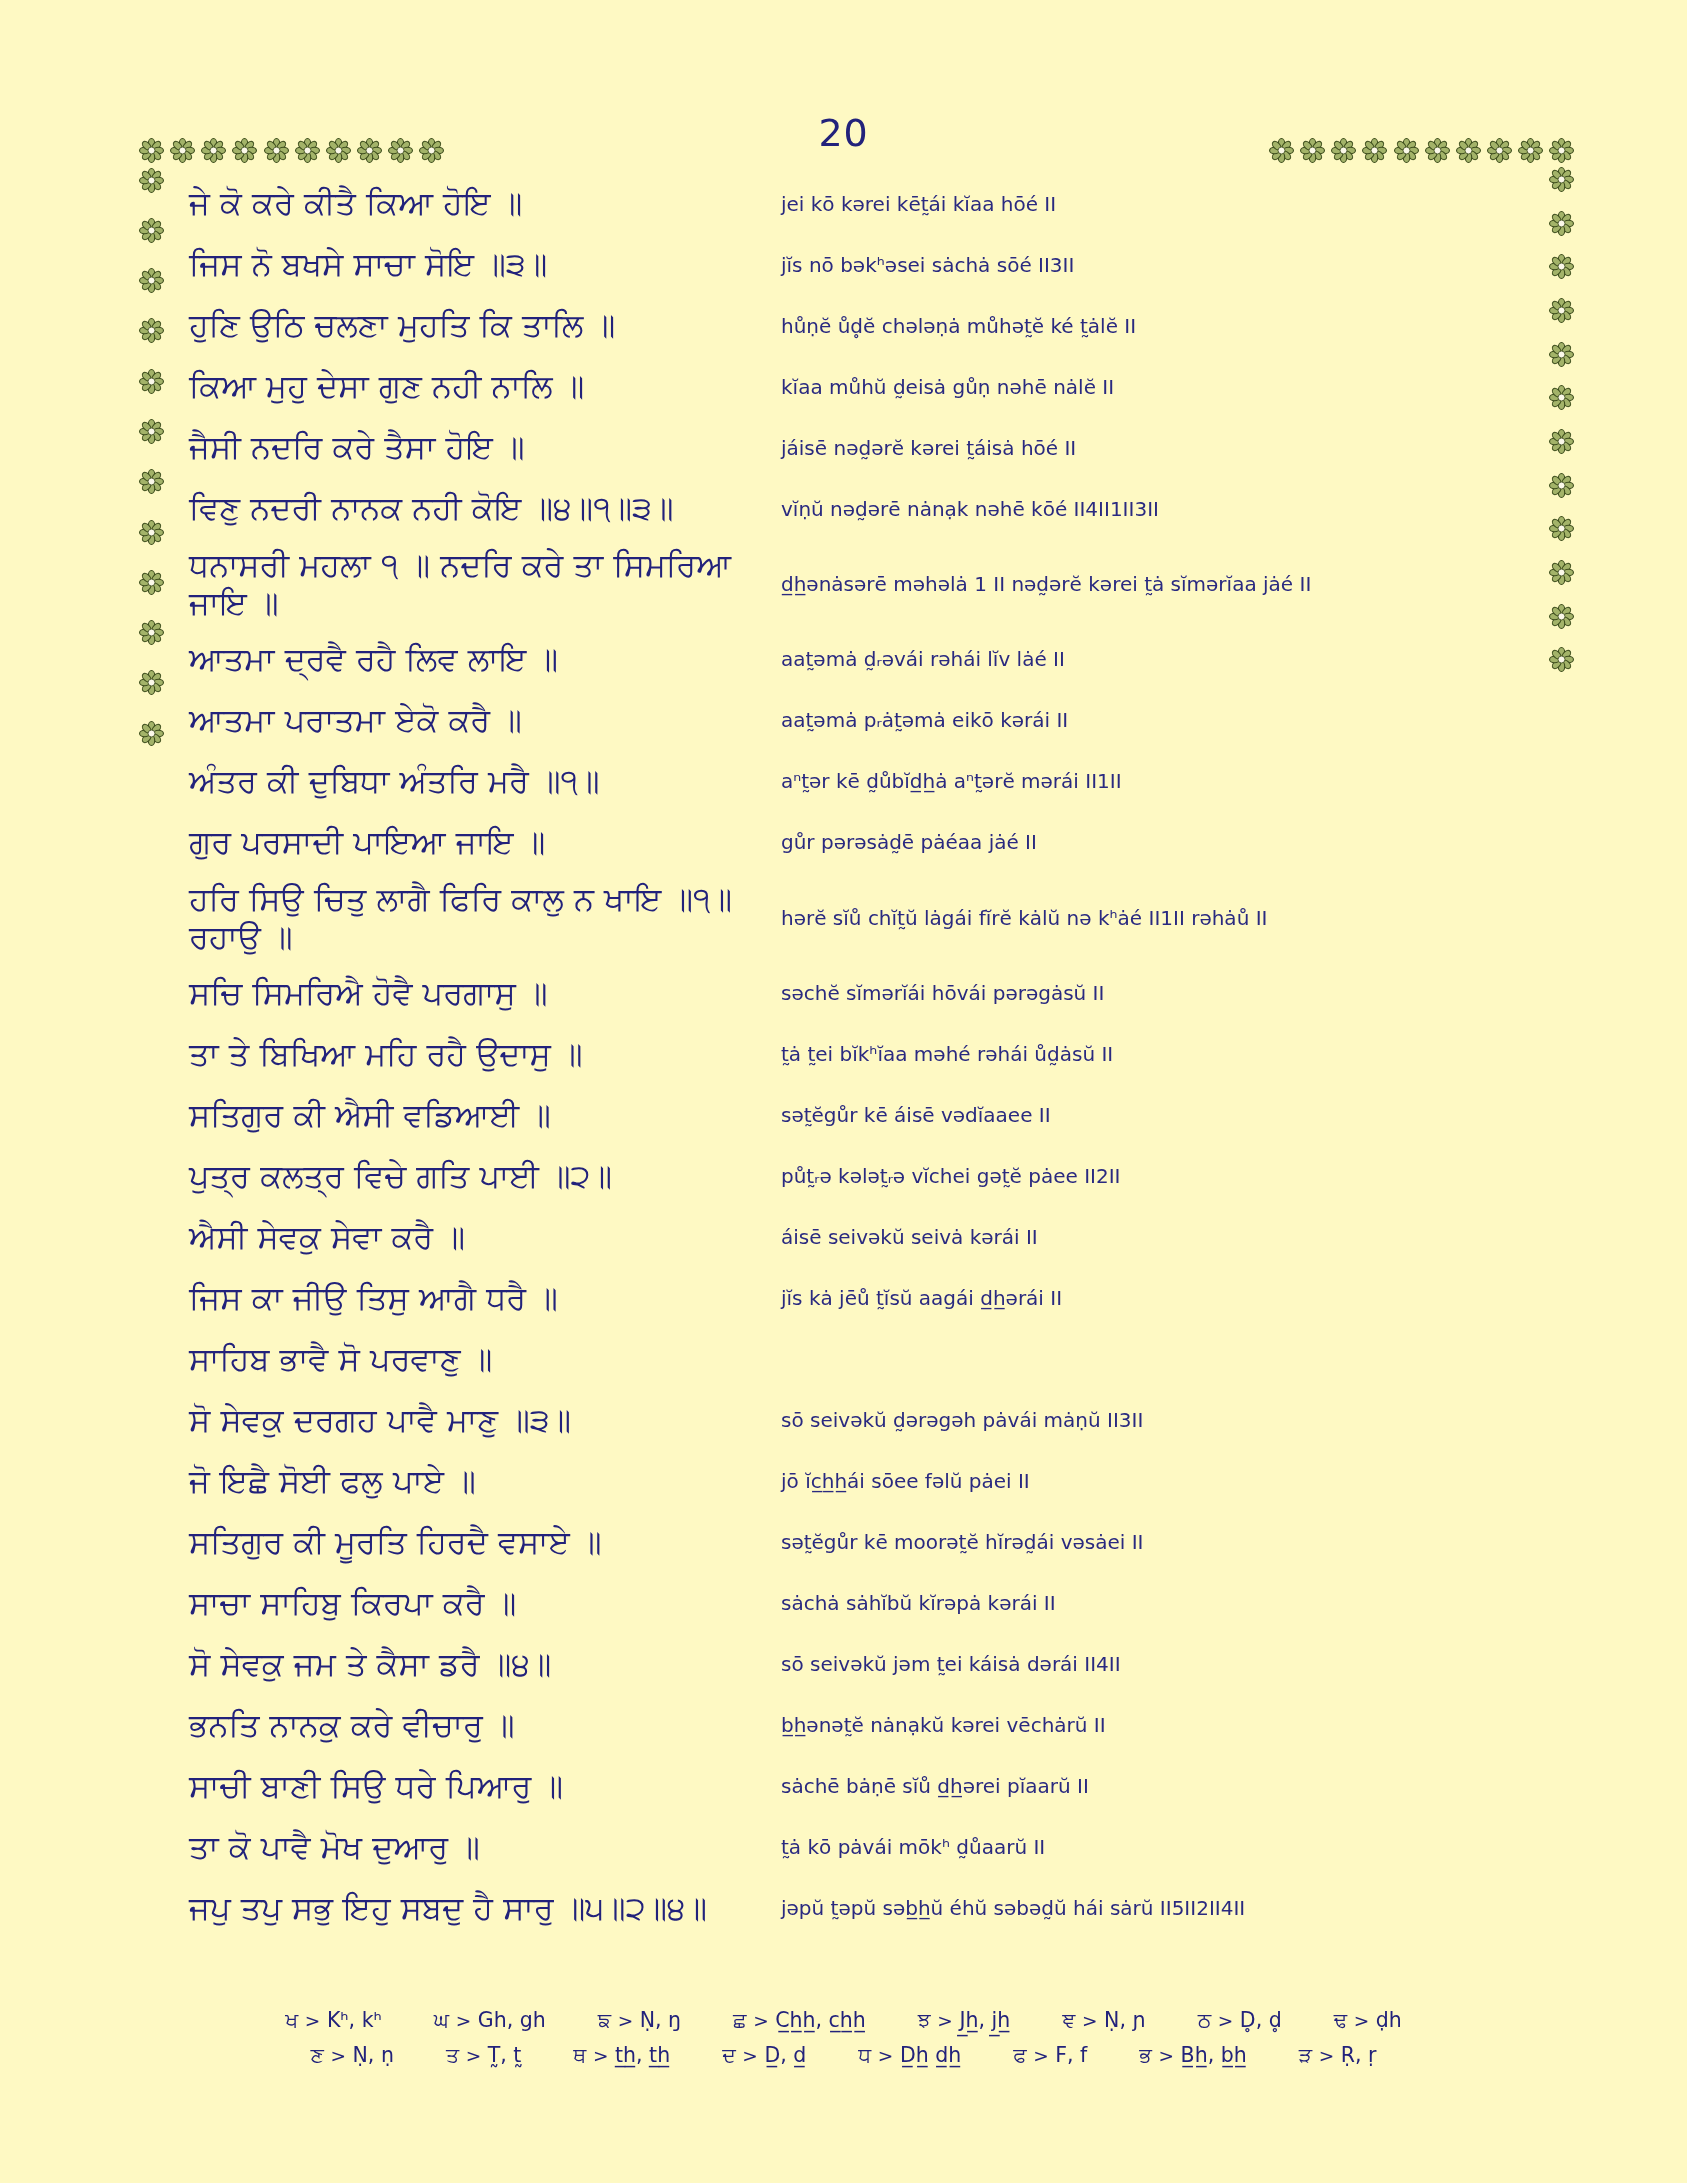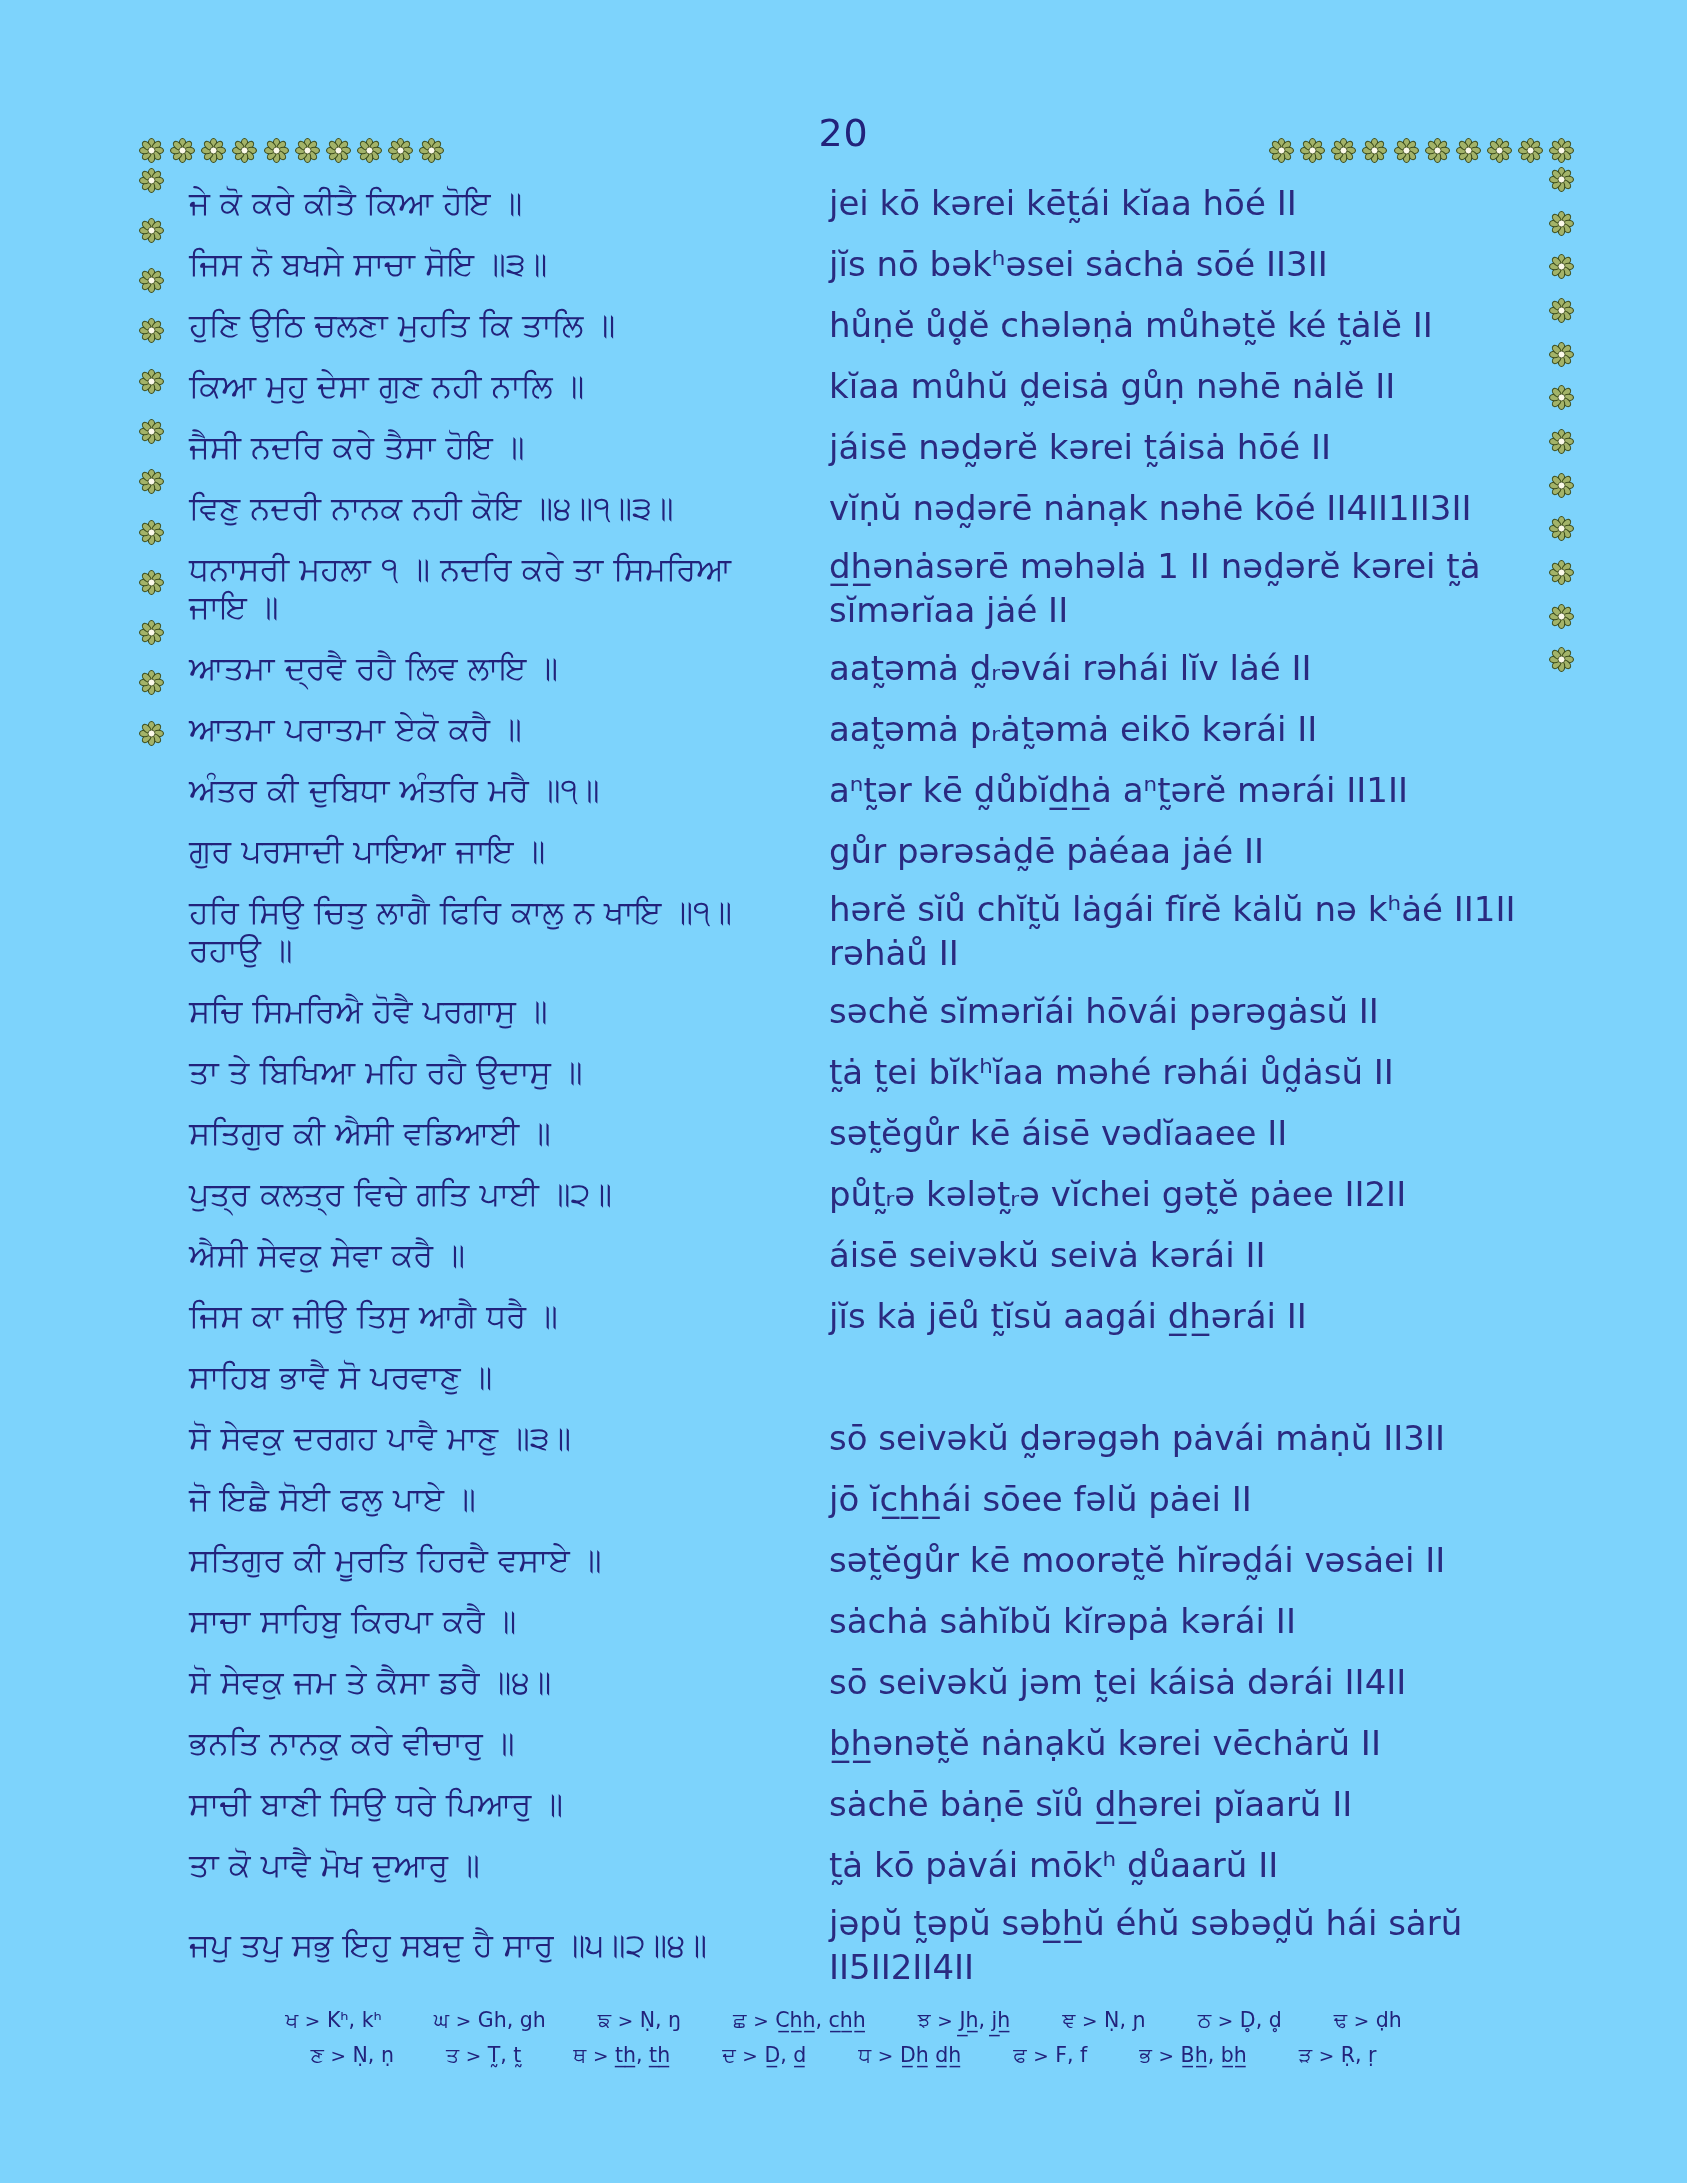--- a/index.html
+++ b/index.html
@@ -5,21 +5,21 @@
   html, body {
     margin: 0; padding: 0;
     width: 1687px; height: 2183px;
     background: #FBF8E9;
     font-family: "DejaVu Sans", "Liberation Sans", sans-serif;
     overflow: hidden;
   }
   #page {
     position: relative;
     width: 1687px; height: 2183px;
-    background: #7dd3fc;
+    background: #fef9c3;
   }
   #page-number {
     position: absolute;
     top: 111px; left: 0;
     width: 1687px;
     text-align: center;
     font-size: 38px;
     color: #22227B;
     letter-spacing: 0.7px;
   }
@@ -34,25 +34,24 @@
     min-height: 61px;
     align-items: center;
   }
   .gurmukhi-line {
     font-size: 32px;
     line-height: 1.2;
     color: #22227B;
     padding: 6.6px 0;
   }
   .roman-line {
-    font-size: 34px;
+    font-size: 20px;
     line-height: 1.3;
     color: #2A2A80;
     padding: 5.3px 0;
-    margin-left: 48px;
   }
   .flower {
     position: absolute;
     width: 25px; height: 25px;
     margin-left: -12.6px; margin-top: -12.6px;
   }
   #legend {
     position: absolute;
     top: 2008px; left: 0;
     width: 1687px;

